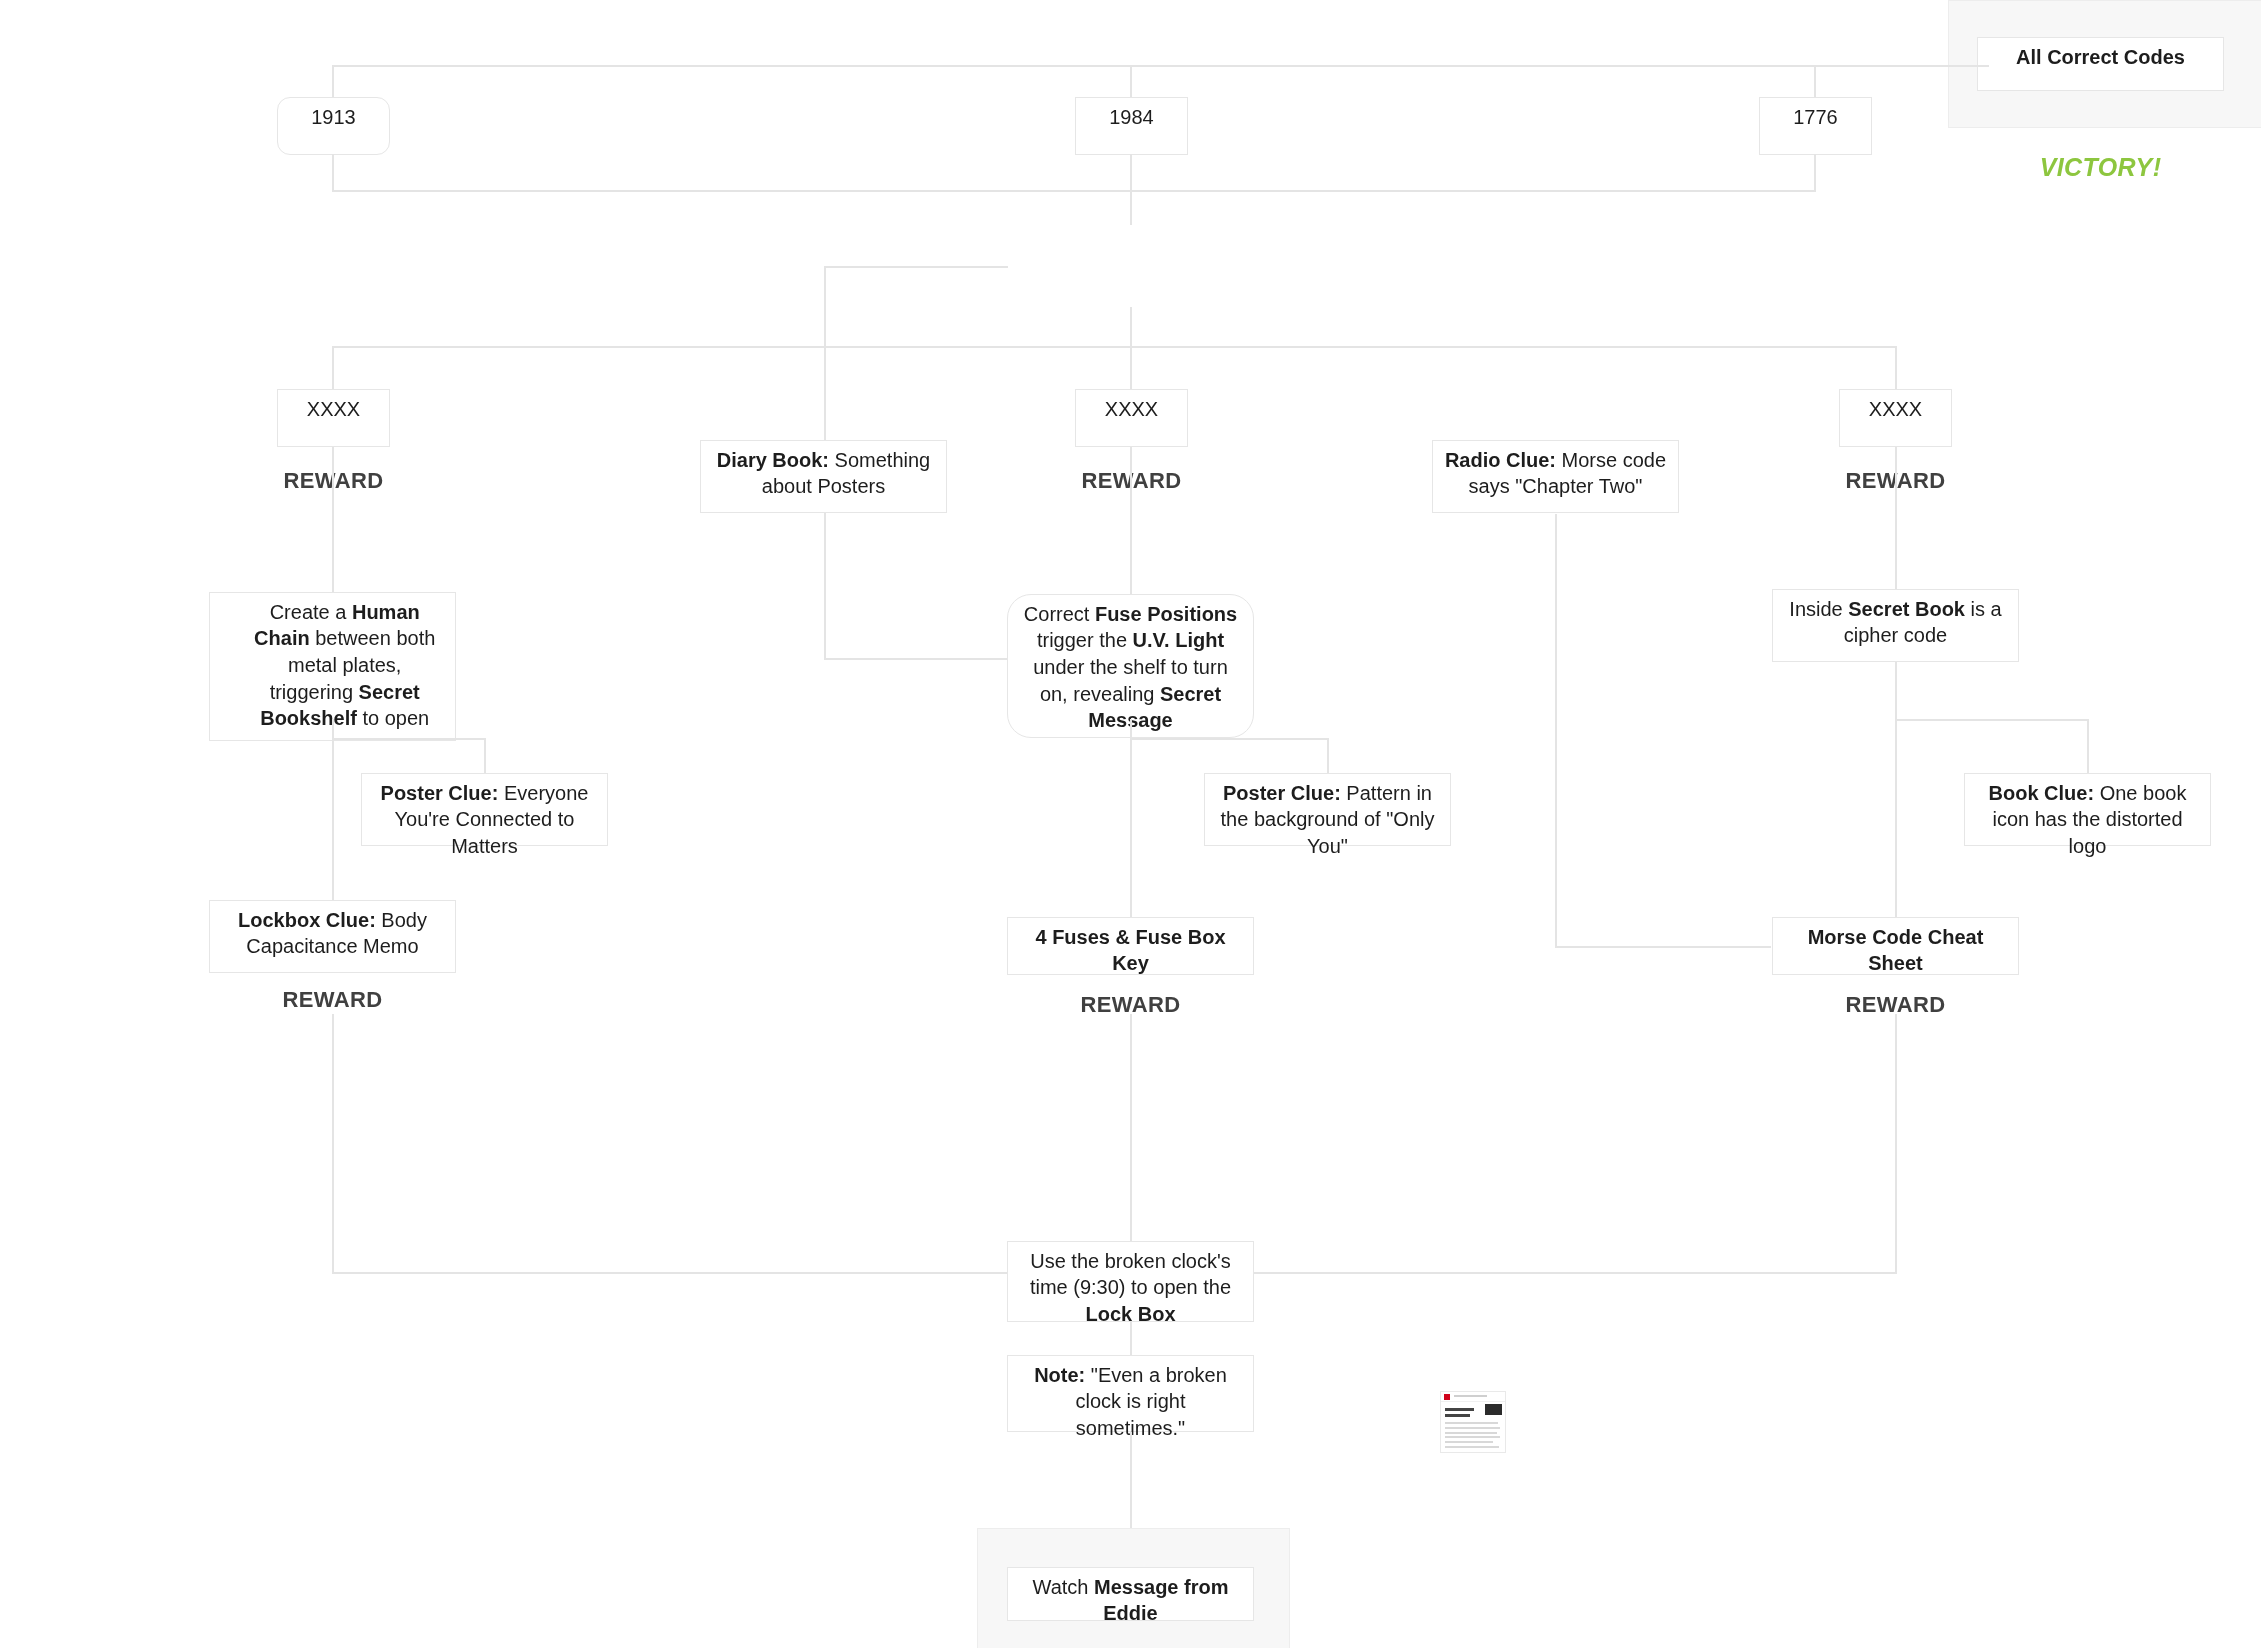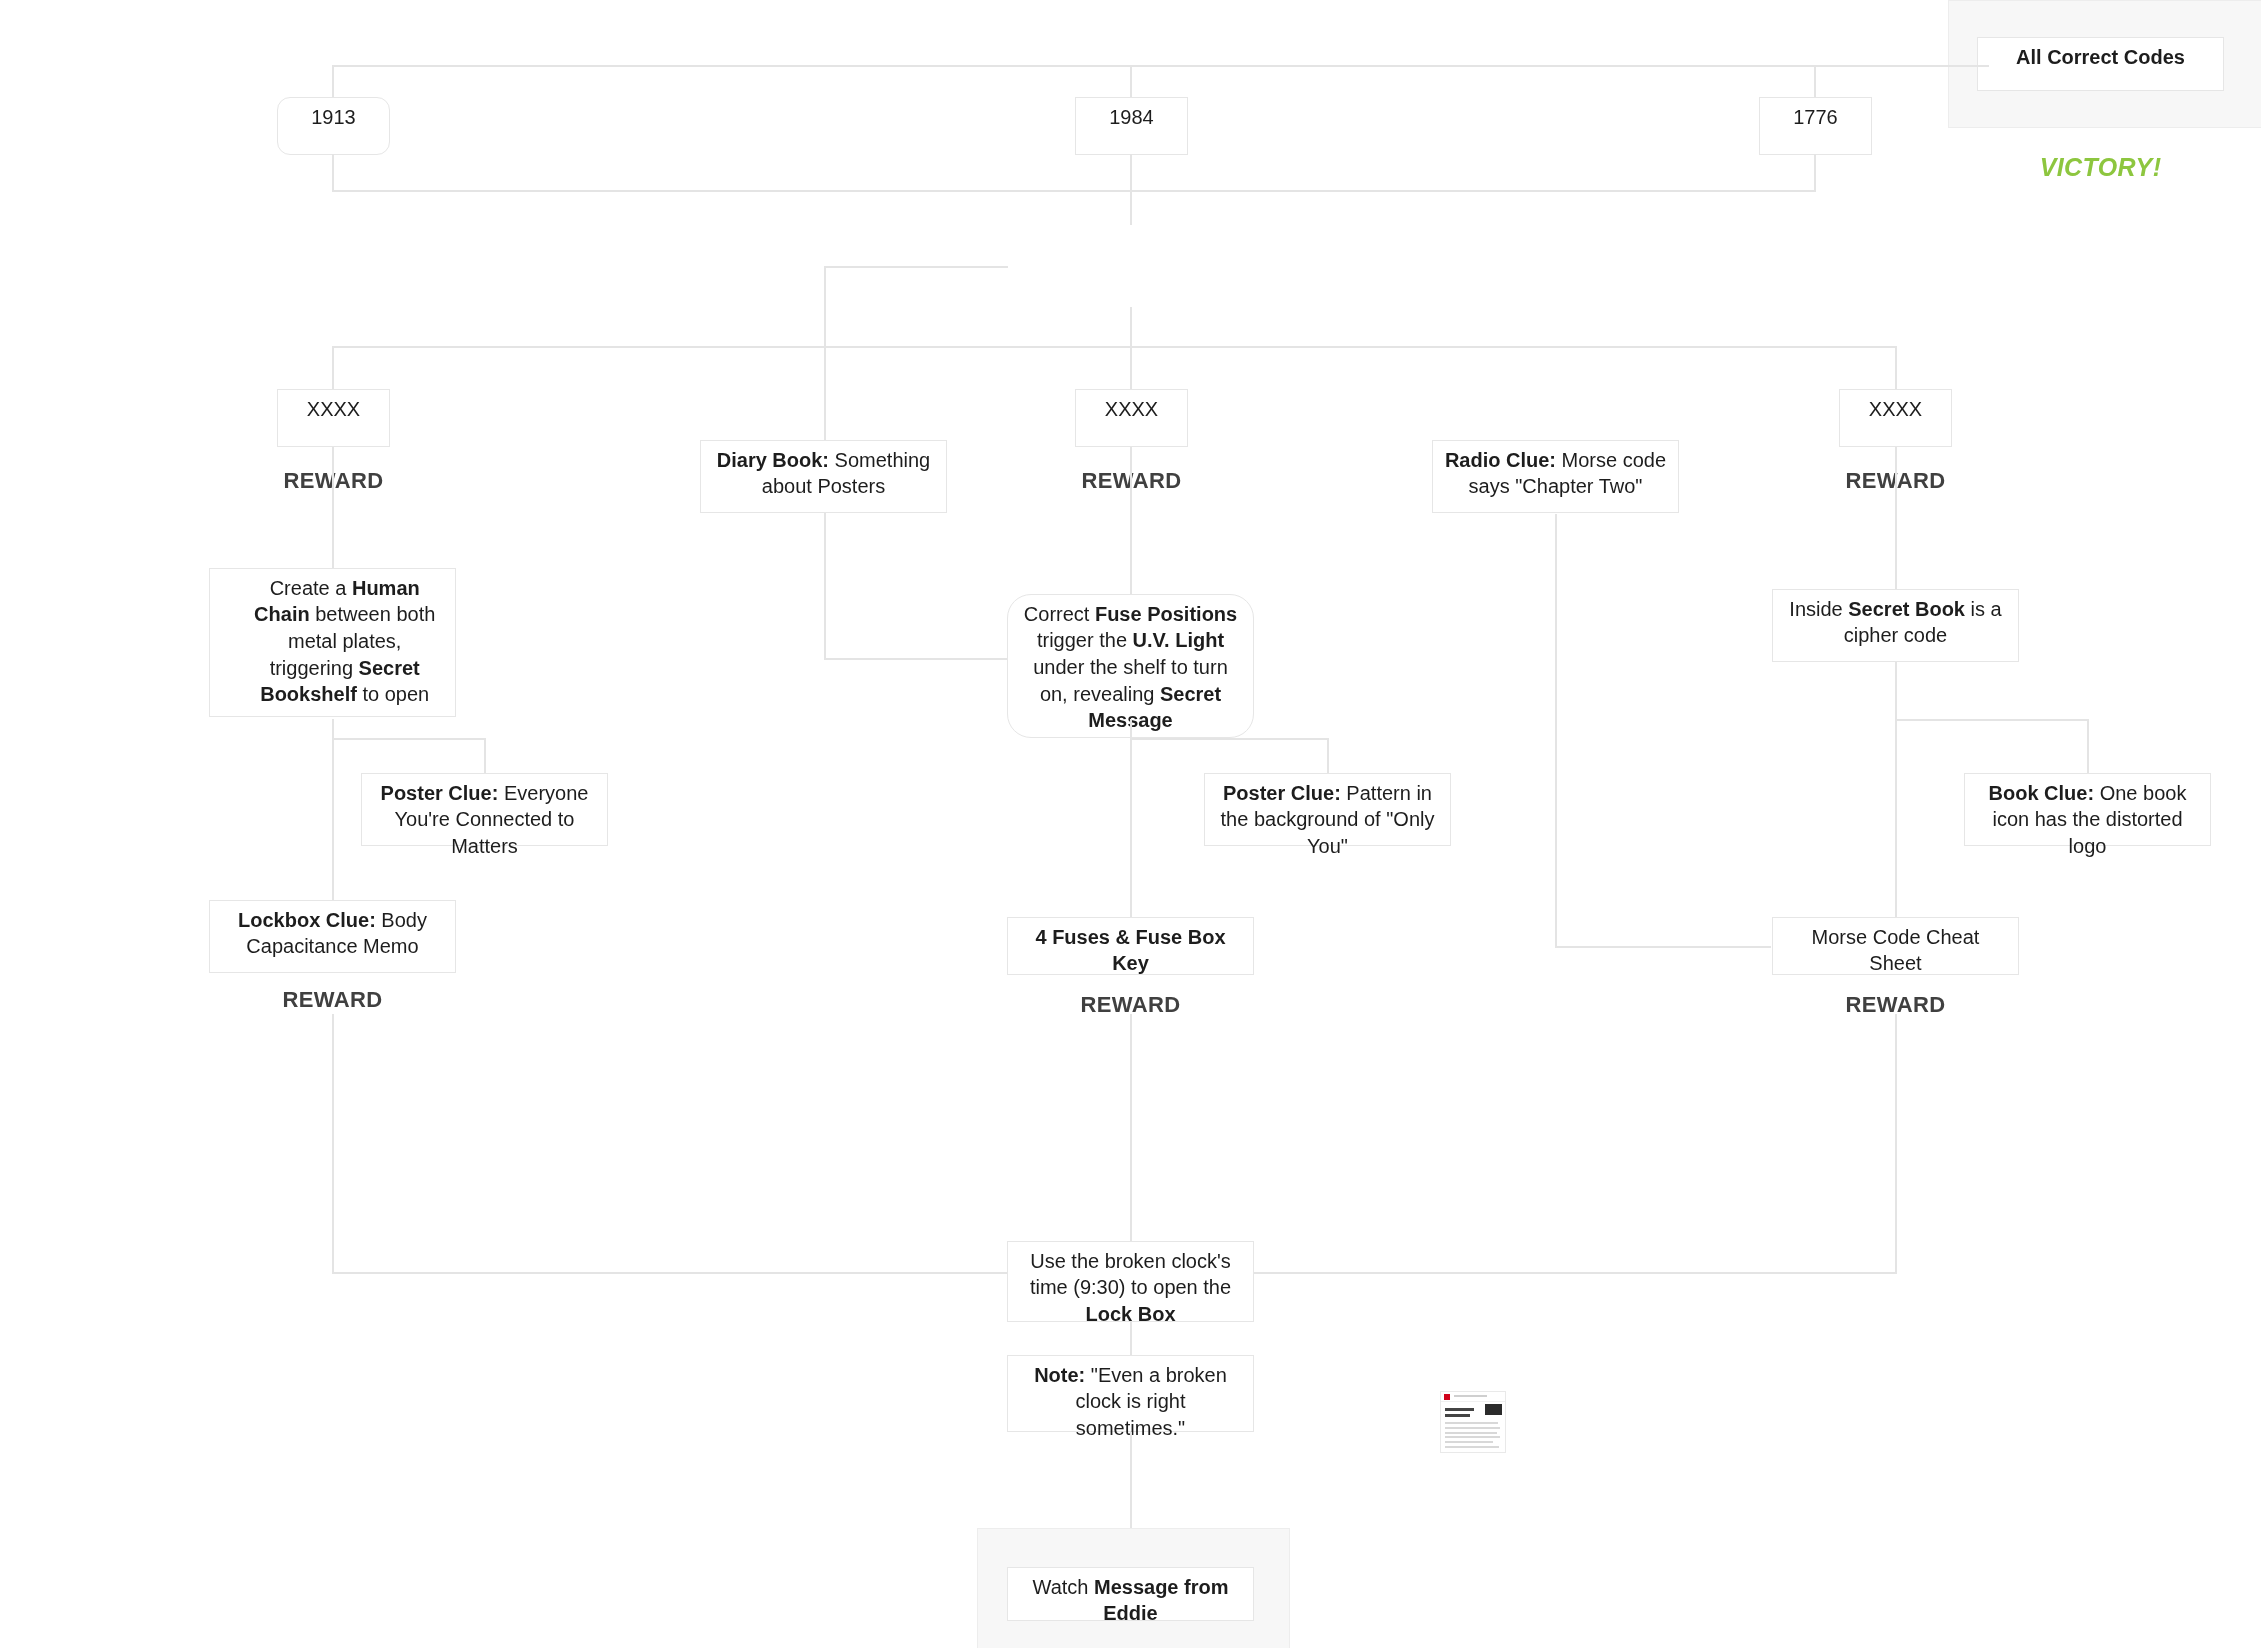--- a/index.html
+++ b/index.html
@@ -143,21 +143,21 @@
     <span class="t">
       <b>Radio Clue:</b><span> Morse code says "Chapter Two"</span>
     </span>
   </div>
 
   <div class="ln v" style="left:1555px;top:514px;height:434px;"></div>
   <div class="ln h" style="left:1555px;top:946px;width:216px;"></div>
 
   <div class="ln v" style="left:332px;top:447px;height:146px;"></div>
 
-  <div class="node" style="left:209px;top:568px;width:247px;height:149px;padding-left:36px;">
+  <div class="node" style="left:209px;top:592px;width:247px;height:149px;padding-left:36px;">
     <span class="t">
       <span>Create a </span><b>Human Chain</b><span> between both metal plates, triggering </span><b>Secret Bookshelf</b><span> to open</span>
     </span>
   </div>
 
   <div class="ln v" style="left:1130px;top:447px;height:149px;"></div>
 
   <div class="node" style="left:1007px;top:594px;width:247px;height:144px;border-radius:24px;">
     <span class="t">
       <span>Correct </span><b>Fuse Positions</b><span> trigger the </span><b>U.V. Light</b><span> under the shelf to turn on, revealing </span><b>Secret Message</b>
@@ -207,21 +207,21 @@
       <b>Lockbox Clue:</b><span> Body Capacitance Memo</span>
     </span>
   </div>
   <div class="reward" style="left:209px;top:987px;width:247px;">REWARD</div>
 
   <div class="node" style="left:1007px;top:917px;width:247px;height:58px;font-weight:700;">
     <span class="t">4 Fuses &amp; Fuse Box Key</span>
   </div>
   <div class="reward" style="left:1007px;top:992px;width:247px;">REWARD</div>
 
-  <div class="node" style="left:1772px;top:917px;width:247px;height:58px;font-weight:400;">
+  <div class="node" style="left:1772px;top:917px;width:247px;height:58px;font-weight:700;">
     <span class="t">Morse Code Cheat Sheet</span>
   </div>
   <div class="reward" style="left:1772px;top:992px;width:247px;">REWARD</div>
 
   <div class="ln v" style="left:332px;top:1014px;height:260px;"></div>
   <div class="ln h" style="left:332px;top:1272px;width:676px;"></div>
 
   <div class="ln v" style="left:1130px;top:1014px;height:228px;"></div>
 
   <div class="ln v" style="left:1895px;top:1014px;height:260px;"></div>

